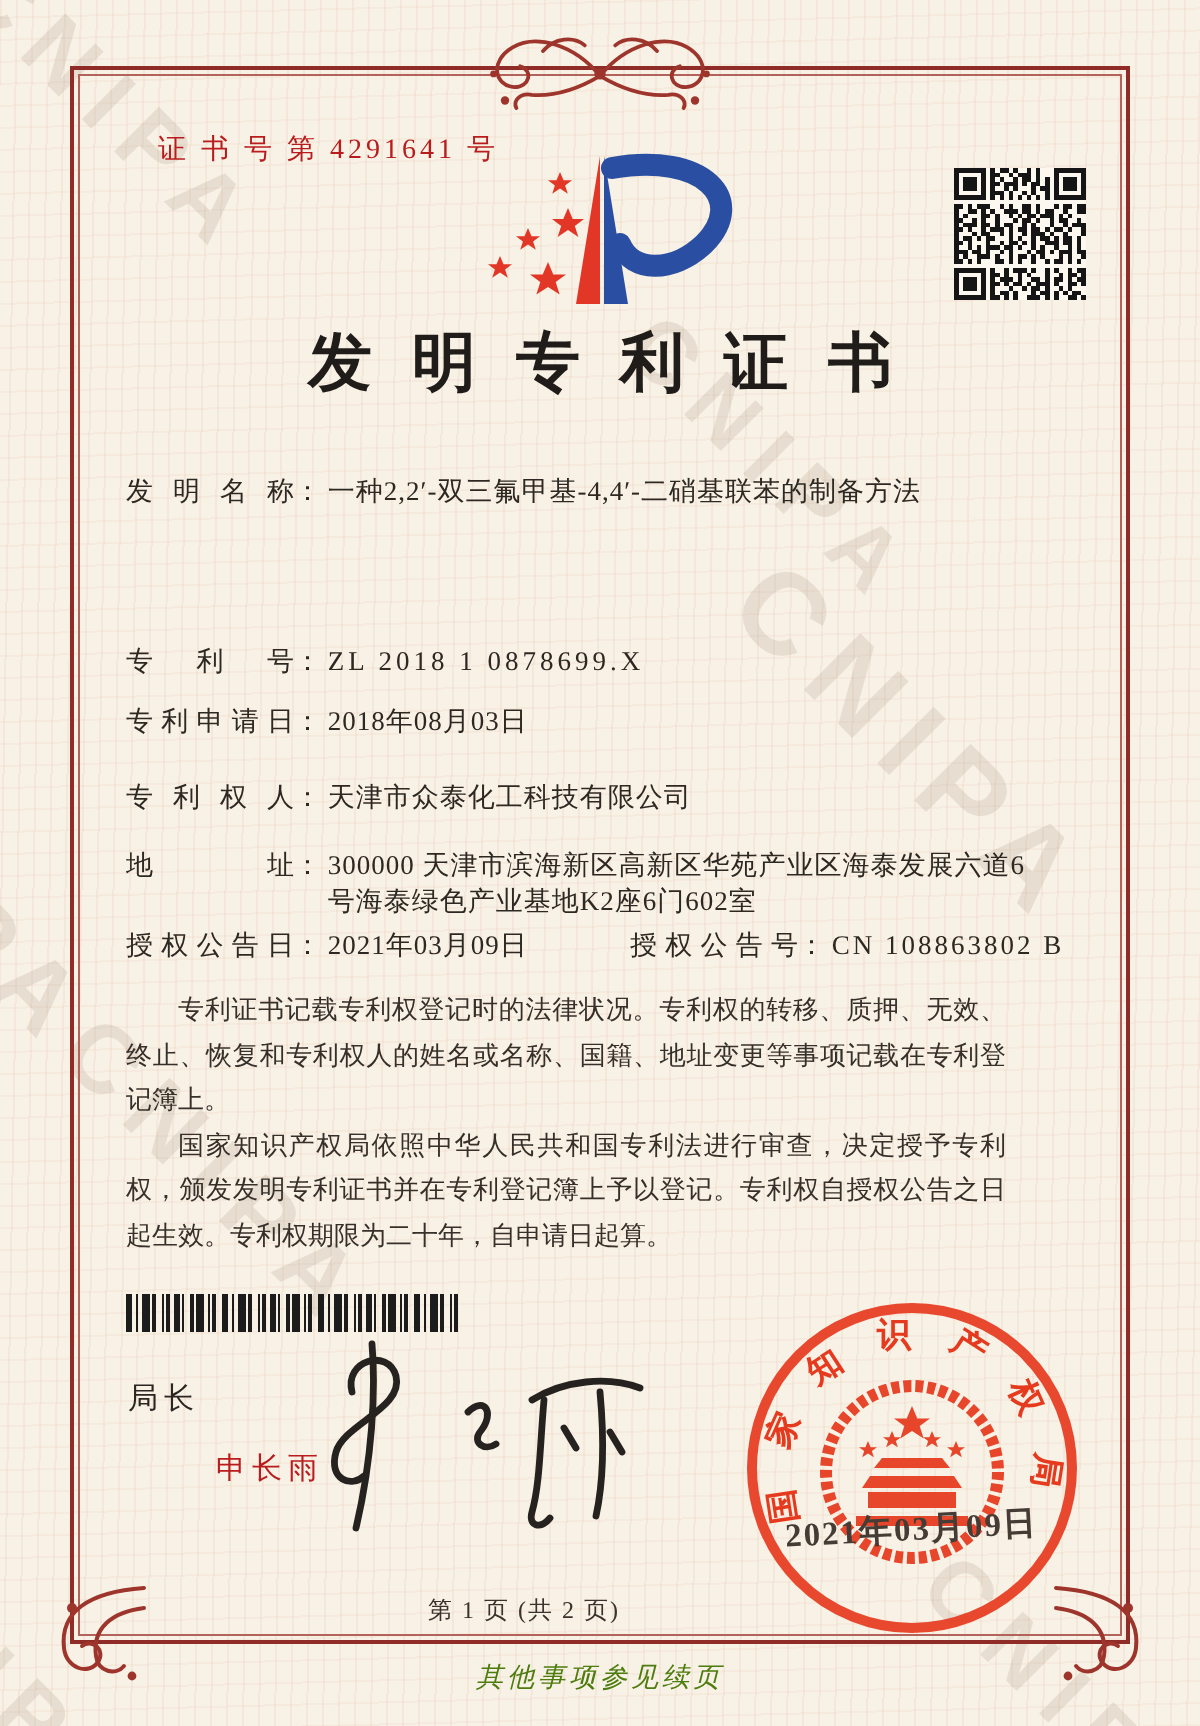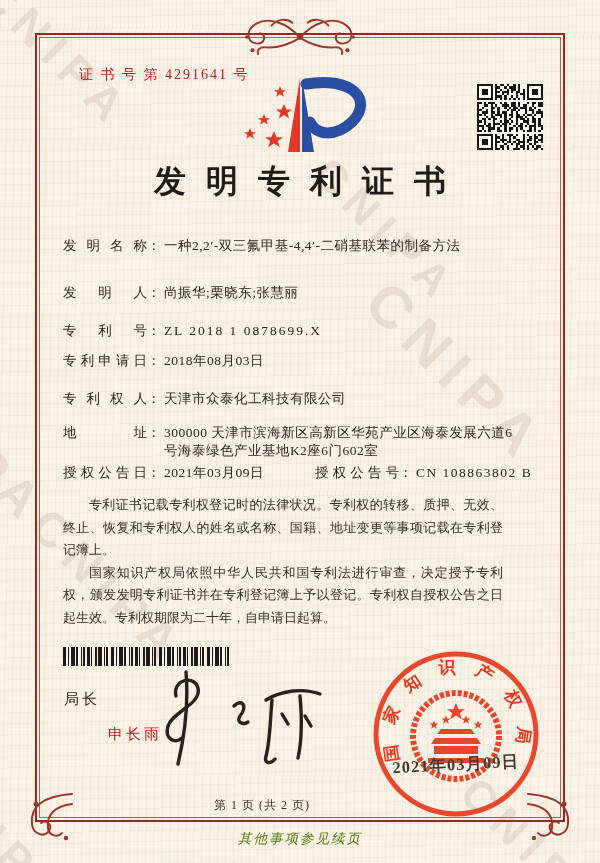--- a/index.html
+++ b/index.html
@@ -167,24 +167,20 @@
         <line x1="8" y1="28.5" x2="29" y2="28.5" stroke-dasharray="2 1 1 1 1 2 3 1 1 1 1 2"></line>
       </g>
     </svg>
 
     <div class="title">发明专利证书</div>
 
     <div class="frow" style="top:237px;">
       <span class="flabel">发明名称</span><span class="fcolon">：</span>
       <span class="fvalue wrap">一种2,2′-双三氟甲基-4,4′-二硝基联苯的制备方法</span>
     </div>
-    <div class="frow" style="top:284px;">
-      <span class="flabel">发明人</span><span class="fcolon">：</span>
-      <span class="fvalue">尚振华;栗晓东;张慧丽</span>
-    </div>
     <div class="frow" style="top:322px;">
       <span class="flabel">专利号</span><span class="fcolon">：</span>
       <span class="fvalue" style="letter-spacing:2px;">ZL 2018 1 0878699.X</span>
     </div>
     <div class="frow" style="top:352px;">
       <span class="flabel">专利申请日</span><span class="fcolon">：</span>
       <span class="fvalue">2018年08月03日</span>
     </div>
     <div class="frow" style="top:390px;">
       <span class="flabel">专利权人</span><span class="fcolon">：</span>

